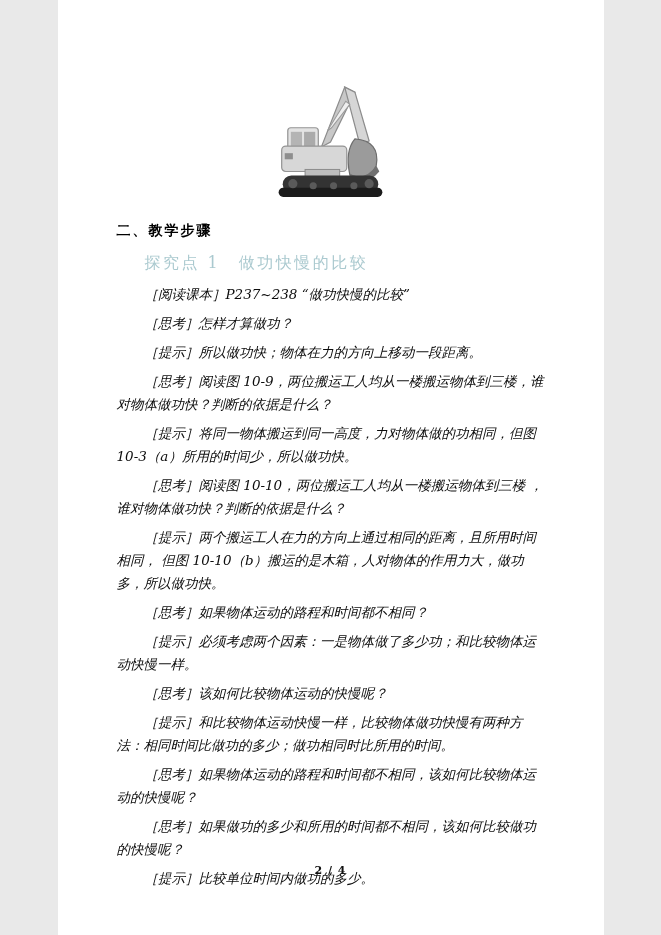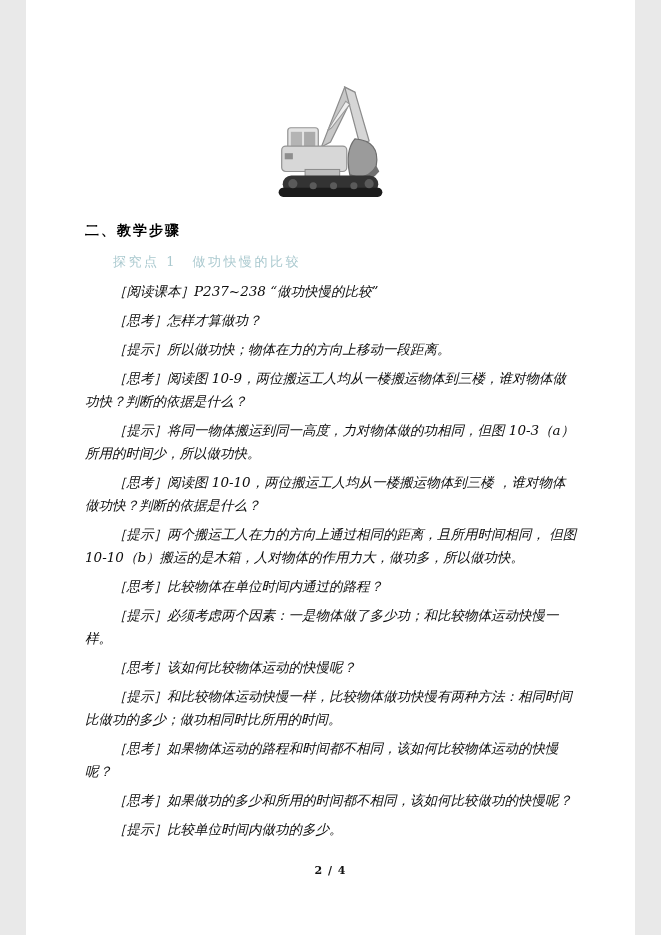--- a/index.html
+++ b/index.html
@@ -1,20 +1,20 @@
 <!DOCTYPE html>
 <html><head>
 <meta charset="utf-8">
 <style>
   * { margin: 0; padding: 0; box-sizing: border-box; }
   html, body { background: #e9e9e9; }
   body { font-family: "DejaVu Serif", "Liberation Serif", serif; }
   .page {
     position: relative;
-    width: 609px;
+    width: 546px;
     height: 935px;
     margin: 0 auto;
     background: #ffffff;
     color: #000000;
     overflow: hidden;
   }
   .figure-wrap {
     padding-top: 82px;
     text-align: center;
   }
@@ -23,21 +23,21 @@
   }
   .heading {
     margin-top: 16px;
     font-size: 14px;
     font-weight: bold;
     letter-spacing: 2px;
     color: #000000;
   }
   .section-title {
     margin: 13px 0 9px 28px;
-    font-size: 13px;
+    font-size: 16px;
     letter-spacing: 2.5px;
     color: #aac9cf;
   }
   .content p {
     font-size: 13.5px;
     line-height: 23px;
     margin: 0 0 6px 0;
     text-indent: 28px;
     color: #0c0c0c;
     font-style: italic;
@@ -95,21 +95,21 @@
     <div class="heading">二、教学步骤</div>
     <div class="section-title">探究点 1　做功快慢的比较</div>
 
     <p>［阅读课本］P237~238 “做功快慢的比较”</p>
     <p>［思考］怎样才算做功？</p>
     <p>［提示］所以做功快；物体在力的方向上移动一段距离。</p>
     <p>［思考］阅读图 10-9，两位搬运工人均从一楼搬运物体到三楼，谁对物体做功快？判断的依据是什么？</p>
     <p>［提示］将同一物体搬运到同一高度，力对物体做的功相同，但图 10-3（a）所用的时间少，所以做功快。</p>
     <p>［思考］阅读图 10-10，两位搬运工人均从一楼搬运物体到三楼 ，谁对物体做功快？判断的依据是什么？</p>
     <p>［提示］两个搬运工人在力的方向上通过相同的距离，且所用时间相同， 但图 10-10（b）搬运的是木箱，人对物体的作用力大，做功多，所以做功快。</p>
-    <p>［思考］比较物体在单位时间内通过的路程？</p>
+    <p>［思考］如果物体运动的路程和时间都不相同？</p>
     <p>［提示］必须考虑两个因素：一是物体做了多少功；和比较物体运动快慢一样。</p>
     <p>［思考］该如何比较物体运动的快慢呢？</p>
     <p>［提示］和比较物体运动快慢一样，比较物体做功快慢有两种方法：相同时间比做功的多少；做功相同时比所用的时间。</p>
     <p>［思考］如果物体运动的路程和时间都不相同，该如何比较物体运动的快慢呢？</p>
     <p>［思考］如果做功的多少和所用的时间都不相同，该如何比较做功的快慢呢？</p>
     <p>［提示］比较单位时间内做功的多少。</p>
   </div>
 
   <div class="footer">2 / 4</div>
 

